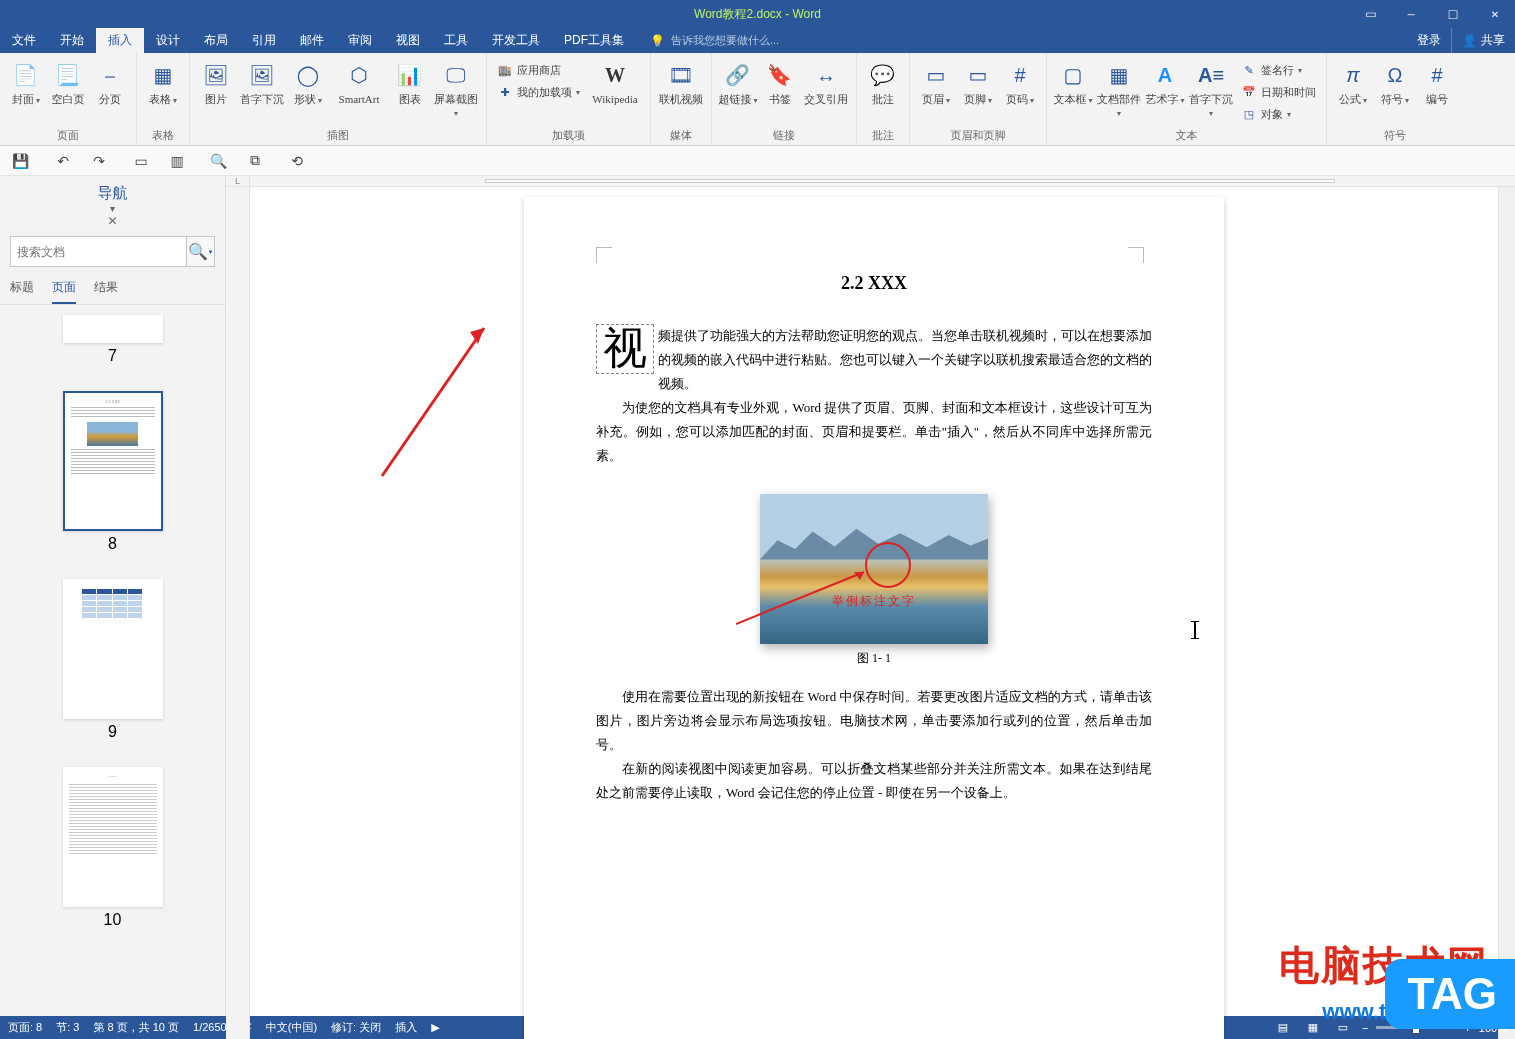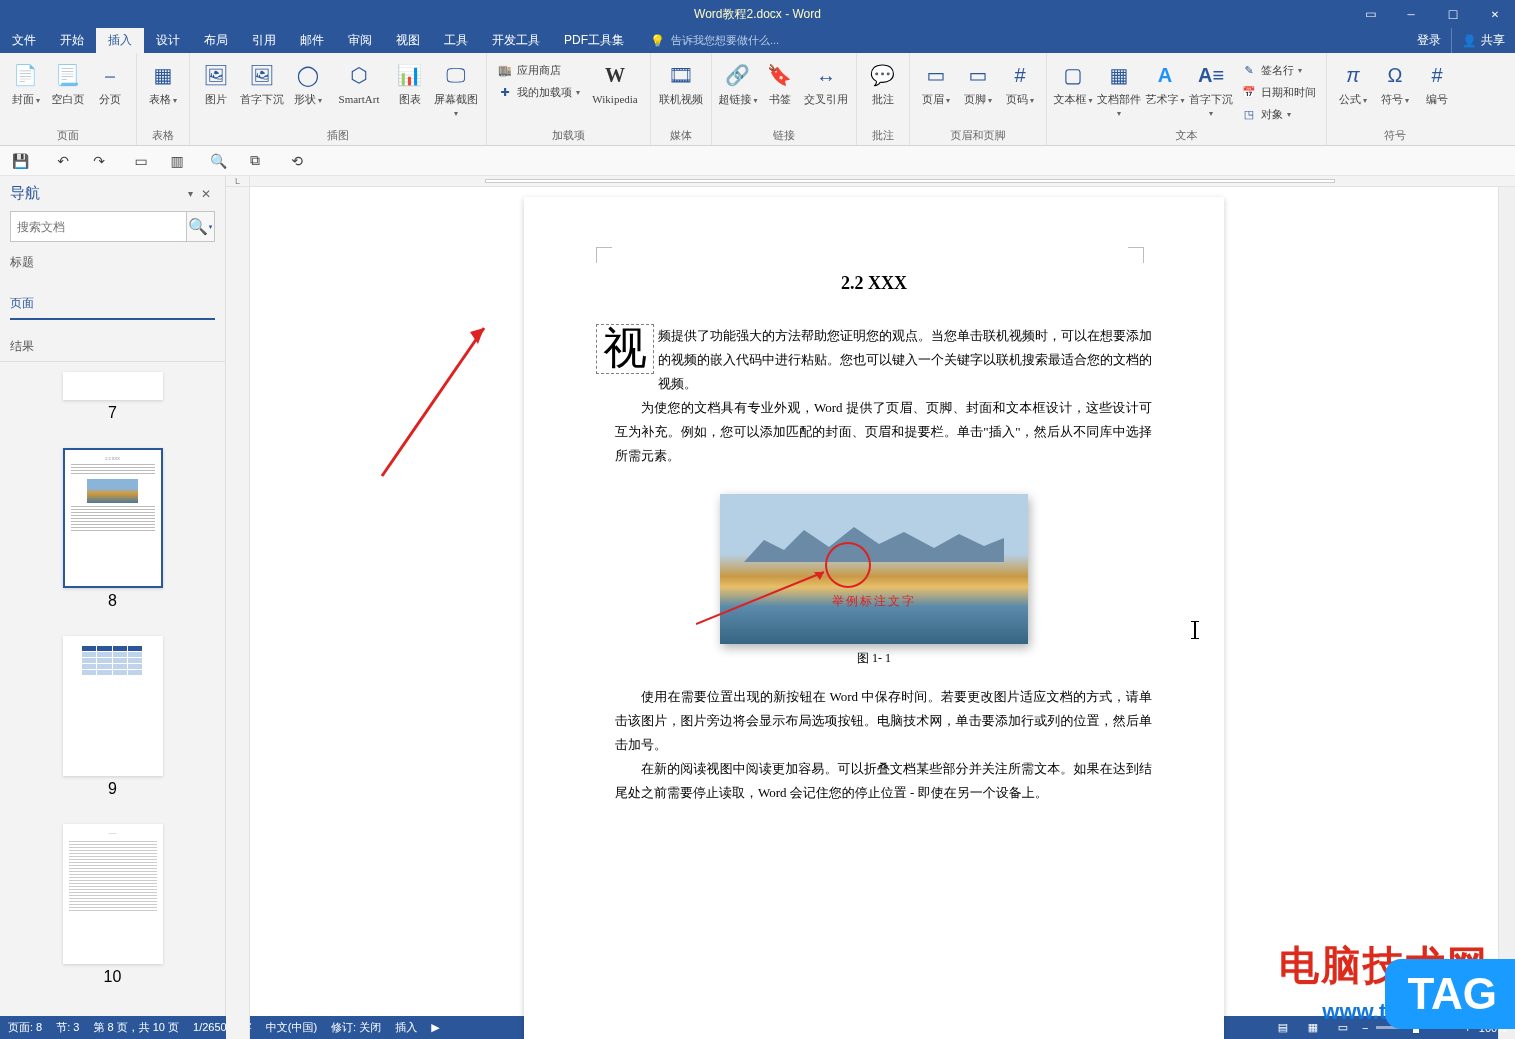--- a/index.html
+++ b/index.html
@@ -1,20 +1,20 @@
 <!DOCTYPE html>
 <html><head>
 <meta charset="utf-8">
 <style>
 * { margin: 0; padding: 0; box-sizing: border-box; font-family: "Microsoft YaHei", "Segoe UI", sans-serif; }
 body { background: #fff; overflow: hidden; width: 1515px; height: 1039px; position: relative; }
 
 
 .titlebar { height: 28px; background: #2b579a; color: #fff; display: flex; align-items: center; font-size: 12px; }
-.titlebar .doc-title { position: absolute; left: 50%; transform: translateX(-50%); color: #fef9c3; }
+.titlebar .doc-title { position: absolute; left: 50%; transform: translateX(-50%); color: #bef264; }
 .titlebar .right { margin-left: auto; display: flex; align-items: center; gap: 2px; }
 .titlebar .winbtn { width: 40px; height: 28px; display: flex; align-items: center; justify-content: center; color: #fff; font-size: 10px; }
 .titlebar .winbtn.sq { font-size: 14px; }
 .titlebar .ribdisp { width: 36px; display:flex;align-items:center;justify-content:center;color:#fff;font-size:12px;}
 
 
 .tabs { height: 25px; background: #2b579a; display: flex; align-items: stretch; font-size: 12px; }
 .tabs .tab { padding: 0 12px; color: #fff; display: flex; align-items: center; cursor: pointer; }
 .tabs .tab.file { background: #2b579a; }
 .tabs .tab.active { background: #f3f3f3; color: #2b579a; }
@@ -38,29 +38,29 @@
 .rrowbtn .ic { width:16px; height:16px; display:flex;align-items:center;justify-content:center; color:#2b579a;}
 .vstack { display:flex; flex-direction: column; padding-top: 2px;}
 
 
 .qat { height: 30px; background: #f9f9f9; border-bottom: 1px solid #e5e5e5; display:flex; align-items:center; gap: 20px; padding: 0 10px; color:#555; font-size: 14px;}
 .qat .qbtn { width: 22px; height: 22px; display:flex;align-items:center;justify-content:center; color:#404040;}
 
 
 .main { display:flex; height: calc(100% - 28px - 25px - 93px - 30px - 23px); }
 .navpane { width: 226px; background:#f3f3f3; border-right:1px solid #ddd; display:flex; flex-direction:column; }
-.navpane .hdr { display:flex; align-items:center; padding: 8px 10px 4px 10px;}
+.navpane .hdr { display:flex; align-items:center; padding: 8px 10px 4px 10px; flex-direction: column;}
 .navpane .hdr .title { font-size: 15px; color:#2b579a; flex:1;}
 .navpane .hdr .dd { color:#666; font-size:10px; padding:0 4px;}
 .navpane .hdr .x { color:#666; font-size:12px; padding:0 4px;}
 .navpane .searchwrap { padding: 4px 10px;}
 .navpane .search { display:flex; border:1px solid #c5c5c5; background:#fff; height: 31px;}
 .navpane .search input { flex:1; border:none; outline:none; padding: 0 6px; font-size:12px;}
 .navpane .search .sbtn { width: 28px; border-left:1px solid #c5c5c5; background:#f7f7f7; display:flex;align-items:center;justify-content:center; color:#2b579a;}
-.navpane .navtabs { display:flex; padding: 8px 10px 0 10px; gap: 18px; border-bottom:1px solid #ddd;flex-direction:column;}
+.navpane .navtabs { display:flex; padding: 8px 10px 0 10px; gap: 18px; border-bottom:1px solid #ddd;}
 .navpane .navtabs .ntab { font-size:12px; color:#555; padding-bottom: 6px; cursor:pointer;}
 .navpane .navtabs .ntab.active { color:#2b579a; border-bottom: 2px solid #2b579a;}
 .navpane .thumbs { flex:1; overflow:auto; padding: 10px 0; display:flex; flex-direction:column; align-items:center; gap: 4px;}
 .thumb { width: 100px; background:#fff; box-shadow: 0 1px 3px rgba(0,0,0,0.15); position:relative;}
 .thumb.sm { height: 28px;}
 .thumb.lg { height: 140px;}
 .thumb.active { border: 2px solid #2b579a; }
 .thumbwrap { margin-bottom: 22px;}
 .thumb-content { font-size: 3px; color:#888; padding: 6px; line-height:1.3; overflow:hidden;}
 .thumb-img { width: 60%; height: 24px; margin: 2px auto; background: linear-gradient(to bottom, #8bb5d8 40%, #d49a3a 60%, #4a7a9a 100%);}
@@ -77,23 +77,23 @@
 .scrollwrap { flex:1; overflow:auto; display:flex; justify-content:center; padding-top: 10px;}
 .page { width: 700px; min-height: 900px; background:#fff; box-shadow: 0 2px 6px rgba(0,0,0,0.2); padding: 70px 72px 60px 72px; position:relative;}
 .page .crop { position:absolute; width:16px; height:16px; border-color:#bdbdbd;}
 .page .crop.tl { top:50px; left:72px; border-left:1px solid #bdbdbd; border-top:1px solid #bdbdbd;}
 .page .crop.tr { top:50px; right:80px; border-right:1px solid #bdbdbd; border-top:1px solid #bdbdbd;}
 .page h3.sect { text-align:center; font-family: "Times New Roman", serif; font-weight: bold; font-size: 18px; margin: 6px 0 30px 0;}
 .dropcap-wrap { position: relative; }
 .dropcap { float:left; border: 1px dashed #7f7f7f; padding: 2px 6px; margin: 0 4px 0 0; }
 .dropcap span { font-size: 44px; font-family: SimSun, serif; line-height: 1;}
 .bodytxt { font-size: 13px; line-height: 1.85; font-family: SimSun, serif; text-align: justify;}
-.bodytxt.indent { text-indent: 2em; margin-left: 19px;}
+.bodytxt.indent { text-indent: 2em;}
 .figwrap { text-align:center; margin: 26px 0 18px 0;}
-.figimg { width: 308px; height: 150px; margin: 0 auto; position:relative; background: linear-gradient(to bottom, #b5d0e5 0%, #b5d0e5 40%, #c99a45 55%, #e8bf6a 62%, #5b8aaa 75%, #366584 100%); box-shadow: 2px 4px 10px rgba(0,0,0,0.3); text-decoration: underline;}
+.figimg { width: 228px; height: 150px; margin: 0 auto; position:relative; background: linear-gradient(to bottom, #b5d0e5 0%, #b5d0e5 40%, #c99a45 55%, #e8bf6a 62%, #5b8aaa 75%, #366584 100%); box-shadow: 2px 4px 10px rgba(0,0,0,0.3); text-decoration: underline;}
 .figimg .mtn { position:absolute; bottom:55%; left:0; right:0; height:40px;}
 .figimg .mtn svg { width:100%; height:100%;}
 .figimg .circle { position:absolute; top:48px; left:105px; width:46px; height:46px; border:2px solid #dd2222; border-radius:50%;}
 .figimg .arrow2 { position:absolute; top:72px; left:-24px; }
 .figimg .label { position:absolute; bottom:34px; left:0; right:0; text-align:center; color:#dd2222; font-size:12px; font-family: SimSun, serif; letter-spacing: 2px;}
 .figcap { font-size: 12px; margin-top: 6px; font-family: SimSun, serif;}
 .bigarrow { position:absolute; top:316px; left:372px; pointer-events:none;}
 .cursor-i { position:absolute; right:28px; top:424px; width:2px; height:18px; background:#000;}
 .cursor-i::before,.cursor-i::after{content:"";position:absolute;left:-3px;width:8px;height:1px;background:#000;}
 .cursor-i::before{top:0;} .cursor-i::after{bottom:0;}

